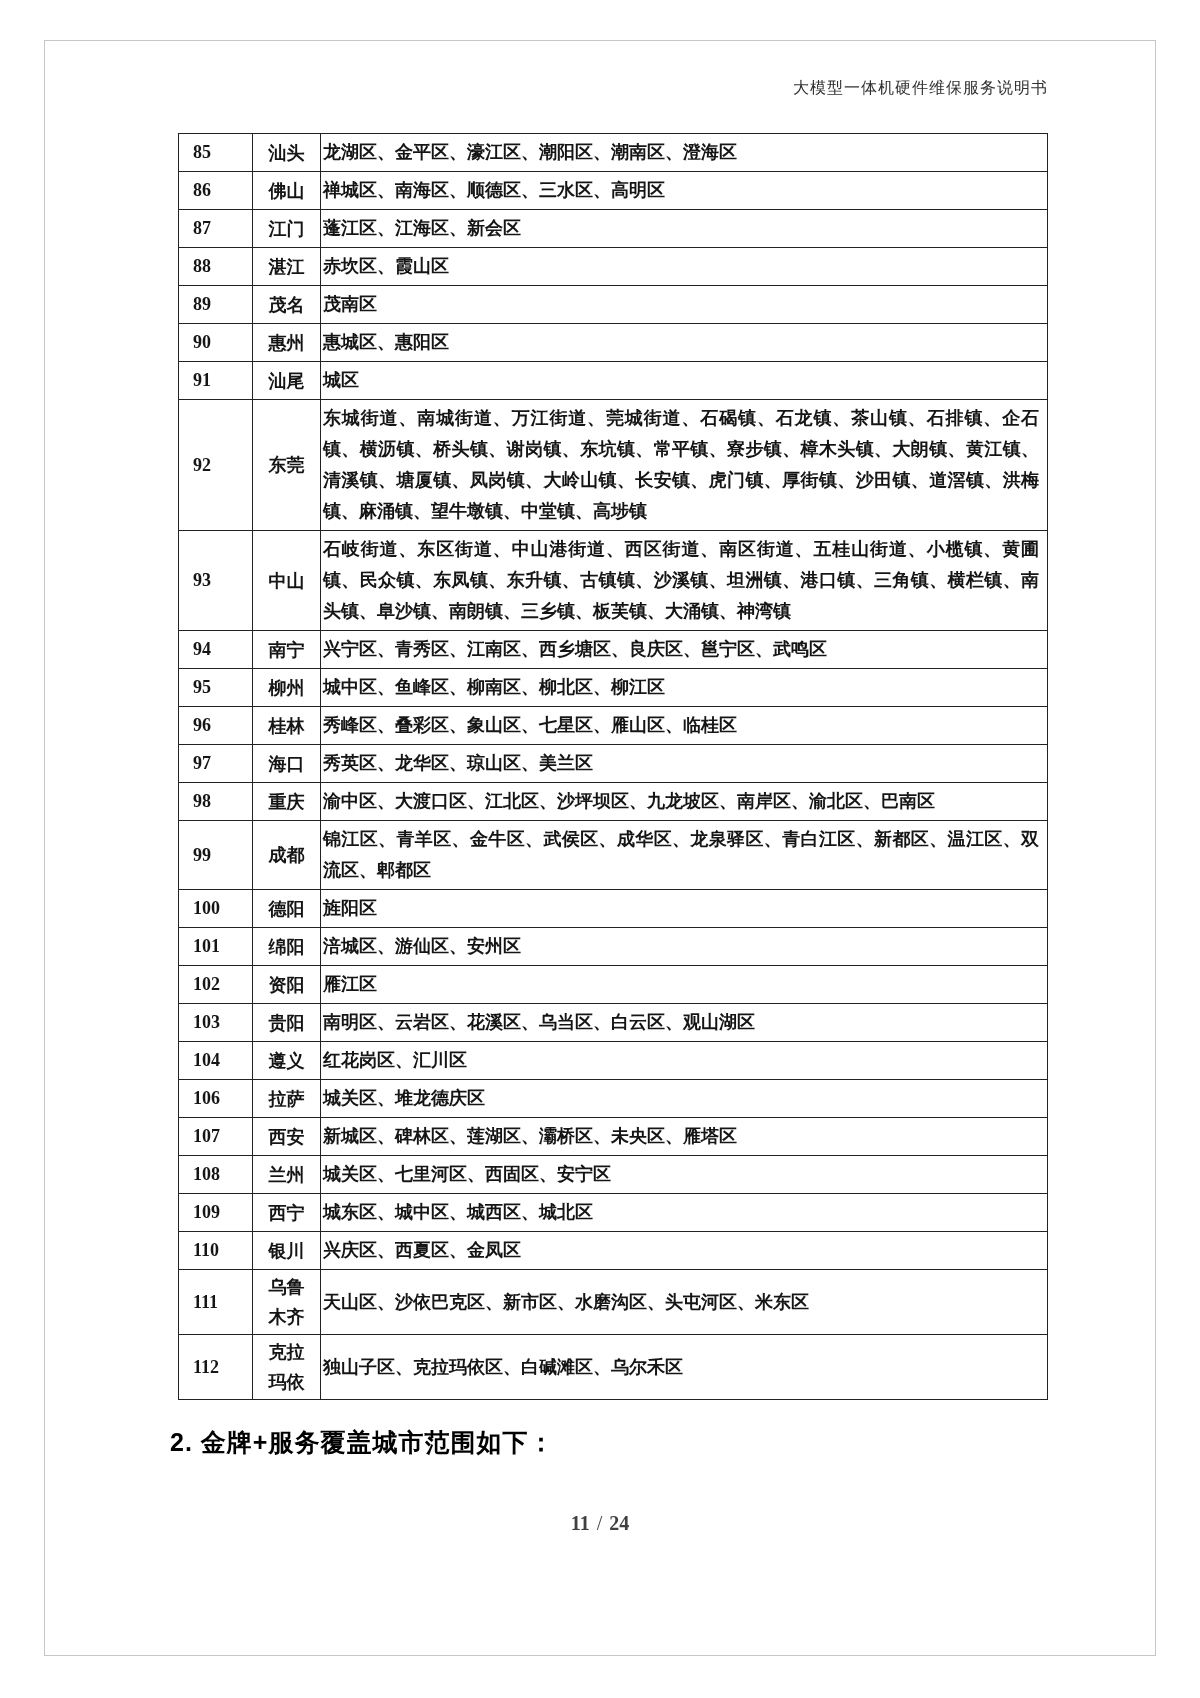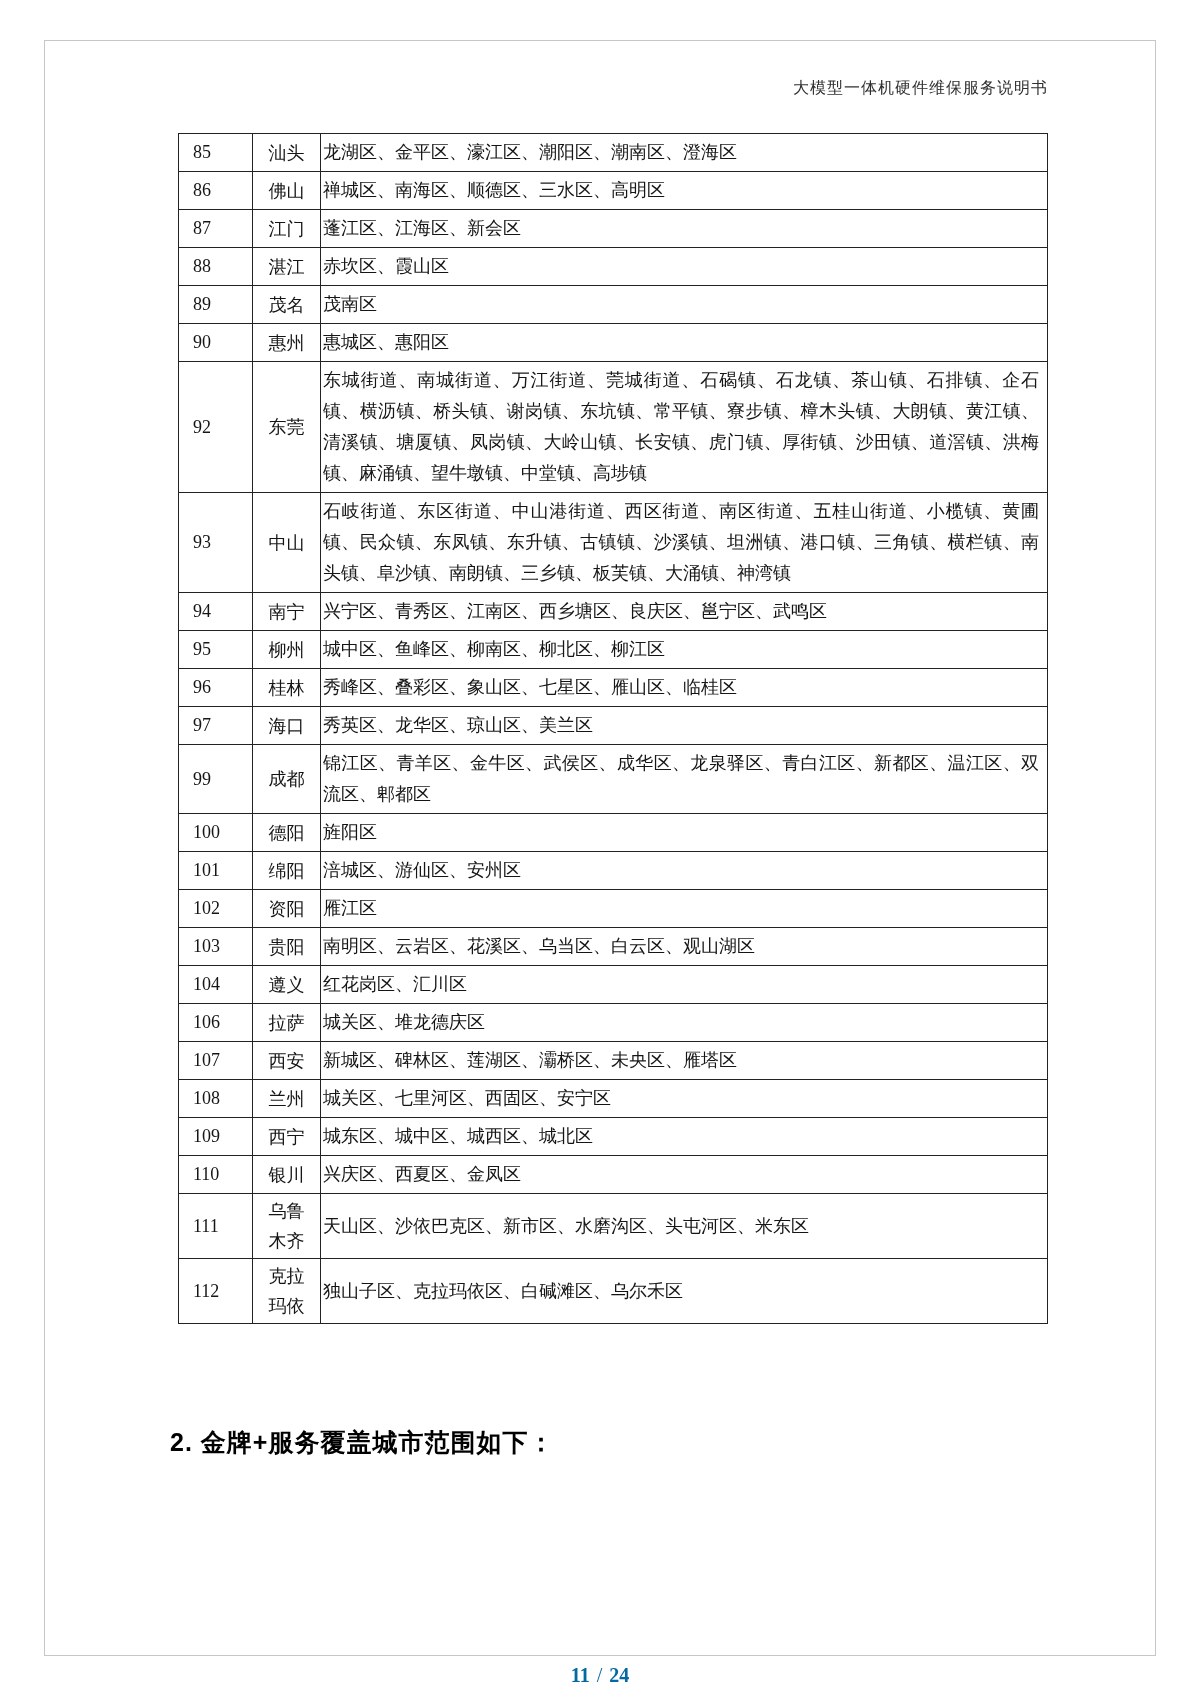--- a/index.html
+++ b/index.html
@@ -31,20 +31,21 @@
     letter-spacing: 1px;
     color: #2f2f2f;
   }
   table.city-table {
     position: absolute;
     left: 178px;
     top: 133px;
     width: 870px;
     border-collapse: collapse;
     table-layout: fixed;
+    font-weight: bold;
   }
   table.city-table td {
     border: 1px solid #222;
     box-sizing: border-box;
     font-size: 18px;
     color: #151515;
     vertical-align: middle;
     height: 33px;
   }
   td.col-no {
@@ -68,27 +69,27 @@
     left: 170px;
     top: 1426px;
     font-family: "Liberation Sans", sans-serif;
     font-weight: bold;
     font-size: 25px;
     color: #000000;
     letter-spacing: 1px;
   }
   .page-footer {
     position: absolute;
-    top: 1664px;
+    top: 1512px;
     left: 0;
     width: 1200px;
     text-align: center;
     font-size: 20px;
     font-weight: bold;
-    color: #0369a1;
+    color: #404040;
   }
   .page-footer .sep {
     font-weight: normal;
     margin: 0 7px;
   }
 </style>
 </head>
 <body>
 
 <div class="page-frame"></div>
@@ -121,20 +122,25 @@
         <td class="col-no">89</td>
         <td class="col-city">茂名</td>
         <td class="col-districts">茂南区</td>
       </tr>
       <tr>
         <td class="col-no">90</td>
         <td class="col-city">惠州</td>
         <td class="col-districts">惠城区、惠阳区</td>
       </tr>
       <tr>
+        <td class="col-no">91</td>
+        <td class="col-city">汕尾</td>
+        <td class="col-districts">城区</td>
+      </tr>
+      <tr>
         <td class="col-no">92</td>
         <td class="col-city">东莞</td>
         <td class="col-districts">东城街道、南城街道、万江街道、莞城街道、石碣镇、石龙镇、茶山镇、石排镇、企石镇、横沥镇、桥头镇、谢岗镇、东坑镇、常平镇、寮步镇、樟木头镇、大朗镇、黄江镇、清溪镇、塘厦镇、凤岗镇、大岭山镇、长安镇、虎门镇、厚街镇、沙田镇、道滘镇、洪梅镇、麻涌镇、望牛墩镇、中堂镇、高埗镇</td>
       </tr>
       <tr>
         <td class="col-no">93</td>
         <td class="col-city">中山</td>
         <td class="col-districts">石岐街道、东区街道、中山港街道、西区街道、南区街道、五桂山街道、小榄镇、黄圃镇、民众镇、东凤镇、东升镇、古镇镇、沙溪镇、坦洲镇、港口镇、三角镇、横栏镇、南头镇、阜沙镇、南朗镇、三乡镇、板芙镇、大涌镇、神湾镇</td>
       </tr>
       <tr>
@@ -151,20 +157,25 @@
         <td class="col-no">96</td>
         <td class="col-city">桂林</td>
         <td class="col-districts">秀峰区、叠彩区、象山区、七星区、雁山区、临桂区</td>
       </tr>
       <tr>
         <td class="col-no">97</td>
         <td class="col-city">海口</td>
         <td class="col-districts">秀英区、龙华区、琼山区、美兰区</td>
       </tr>
       <tr>
+        <td class="col-no">98</td>
+        <td class="col-city">重庆</td>
+        <td class="col-districts">渝中区、大渡口区、江北区、沙坪坝区、九龙坡区、南岸区、渝北区、巴南区</td>
+      </tr>
+      <tr>
         <td class="col-no">99</td>
         <td class="col-city">成都</td>
         <td class="col-districts">锦江区、青羊区、金牛区、武侯区、成华区、龙泉驿区、青白江区、新都区、温江区、双流区、郫都区</td>
       </tr>
       <tr>
         <td class="col-no">100</td>
         <td class="col-city">德阳</td>
         <td class="col-districts">旌阳区</td>
       </tr>
       <tr>

